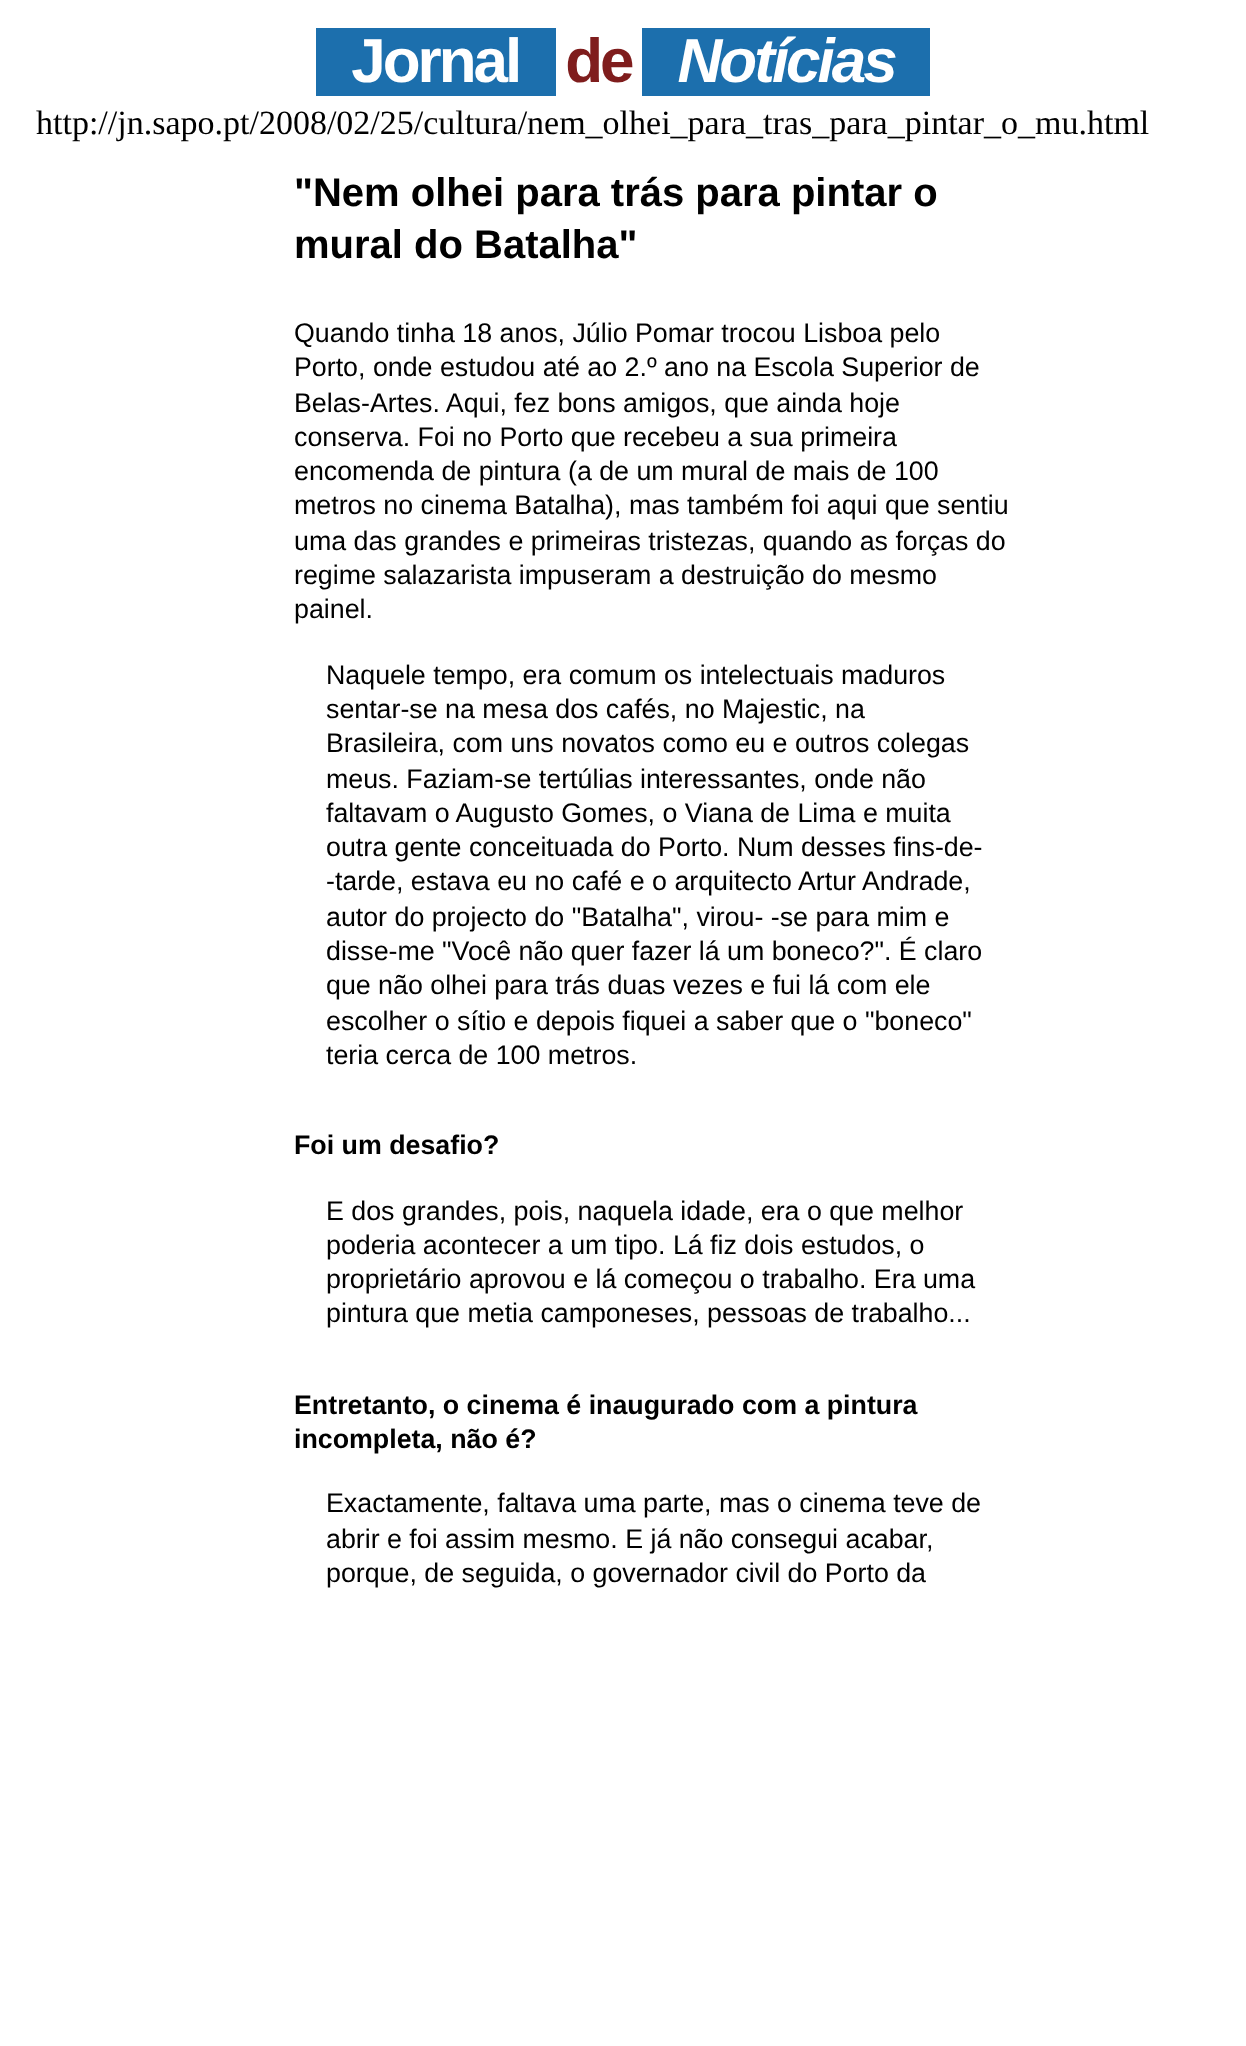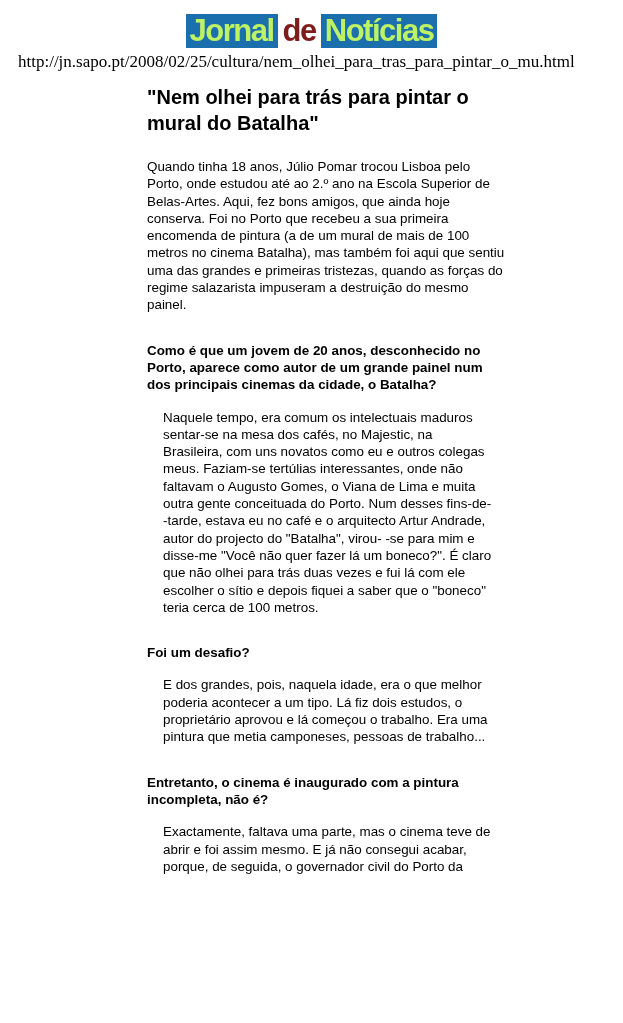--- a/index.html
+++ b/index.html
@@ -29,22 +29,22 @@
   .logo-seg {
     display: flex;
     align-items: center;
     font-weight: bold;
     font-size: 31px;
     letter-spacing: -1.5px;
     line-height: 34px;
     white-space: pre;
   }
   .logo-blue {
-    color: #bef264;
-    padding: 0 4px;
+    color: #ffffff;
+    padding: 0 18px;
     text-align: center;
   }
   .logo-white {
     background: #ffffff;
     padding: 0 5px;
   }
 
   
   .url-line {
     font-family: "Liberation Serif", serif;
@@ -79,31 +79,30 @@
     margin: 15px 16px;
   }
 </style>
 </head>
 <body>
 
 <div class="masthead">
   <div class="logo">
     <span class="logo-seg logo-blue" style="background: rgb(28, 111, 173);">Jornal</span>
     <span class="logo-seg logo-white" style="color: #7f1d1d;">de</span>
-    <span class="logo-seg logo-blue" style="background: rgb(28, 111, 173);">Notícias</span>
+    <span class="logo-seg logo-blue" style="background: rgb(28, 111, 173); font-style: italic;">Notícias</span>
   </div>
 </div>
 
 <div class="url-line">http://jn.sapo.pt/2008/02/25/cultura/nem_olhei_para_tras_para_pintar_o_mu.html</div>
 
 <div class="content">
   <h1 class="article-title">"Nem olhei para trás para pintar o mural do Batalha"</h1>
   <p class="intro">Quando tinha 18 anos, Júlio Pomar trocou Lisboa pelo Porto, onde estudou até ao 2.º ano na Escola Superior de Belas-Artes. Aqui, fez bons amigos, que ainda hoje conserva. Foi no Porto que recebeu a sua primeira encomenda de pintura (a de um mural de mais de 100 metros no cinema Batalha), mas também foi aqui que sentiu uma das grandes e primeiras tristezas, quando as forças do regime salazarista impuseram a destruição do mesmo painel.</p>
   <div>
-  <p class="question">Como é que um jovem de 20 anos, desconhecido no Porto, aparece como autor de um grande painel num dos principais cinemas da cidade, o Batalha?</p>
   <p class="answer">Naquele tempo, era comum os intelectuais maduros sentar-se na mesa dos cafés, no Majestic, na Brasileira, com uns novatos como eu e outros colegas meus. Faziam-se tertúlias interessantes, onde não faltavam o Augusto Gomes, o Viana de Lima e muita outra gente conceituada do Porto. Num desses fins-de- -tarde, estava eu no café e o arquitecto Artur Andrade, autor do projecto do "Batalha", virou- -se para mim e disse-me "Você não quer fazer lá um boneco?". É claro que não olhei para trás duas vezes e fui lá com ele escolher o sítio e depois fiquei a saber que o "boneco" teria cerca de 100 metros.</p>
 
   <p class="question">Foi um desafio?</p>
   <p class="answer">E dos grandes, pois, naquela idade, era o que melhor poderia acontecer a um tipo. Lá fiz dois estudos, o proprietário aprovou e lá começou o trabalho. Era uma pintura que metia camponeses, pessoas de trabalho...</p>
 
 
   <p class="question">Entretanto, o cinema é inaugurado com a pintura incompleta, não é?</p>
   <p class="answer">Exactamente, faltava uma parte, mas o cinema teve de abrir e foi assim mesmo. E já não consegui acabar, porque, de seguida, o governador civil do Porto da</p>
 </div>
 </div>

